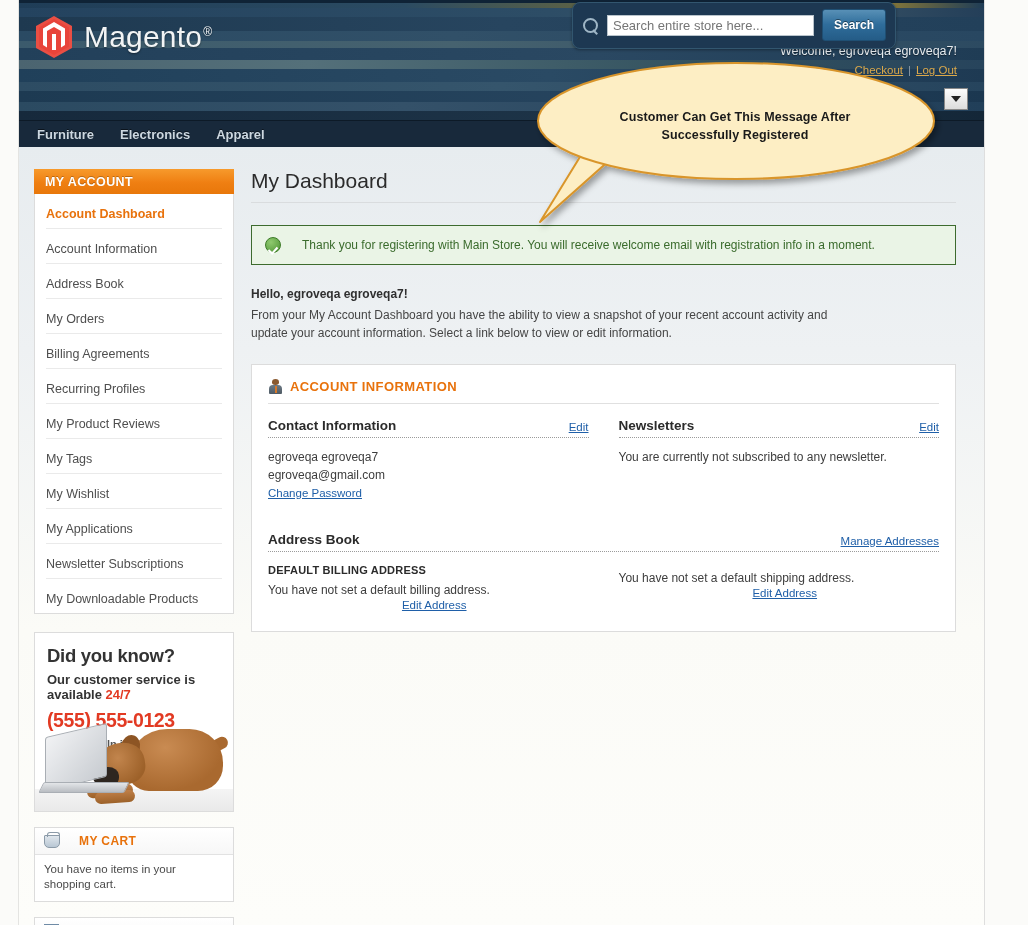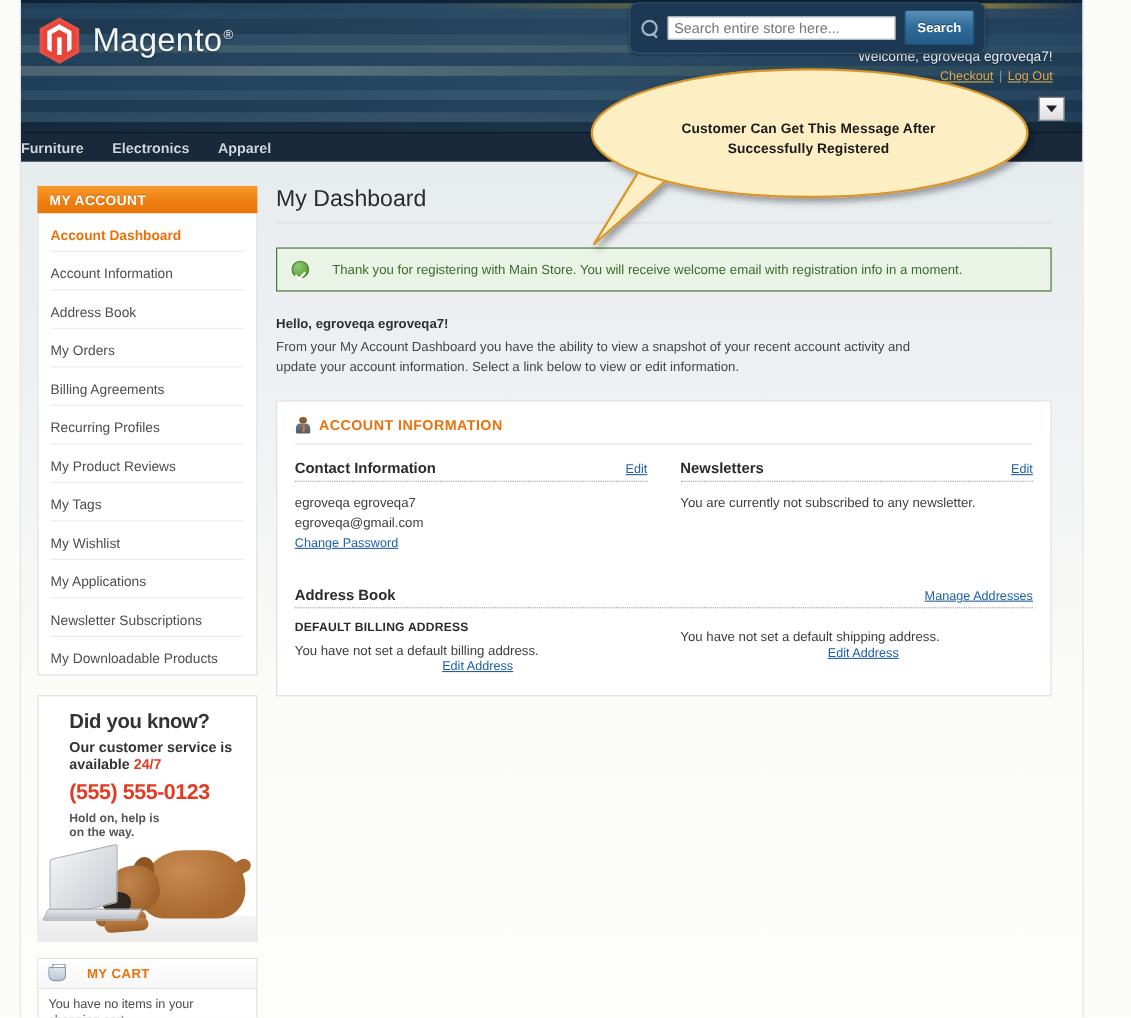--- a/index.html
+++ b/index.html
@@ -107,21 +107,21 @@
   }
   #lang-select .caret {
     width:0;height:0;border-left:5px solid transparent;
     border-right:5px solid transparent;border-top:6px solid #222;
   }
 
   
   #nav {
     height:27px; background:#18293b;
     border-top:1px solid #0d1a27;
-    display:flex; align-items:center; gap:26px;
+    display:flex; align-items:center; padding-left:18px; gap:26px;
     position:relative; z-index:4;
   }
   #nav a {
     color:#ccd7e0; font-size:13px; font-weight:bold;
     text-decoration:none; font-family:"Liberation Sans", sans-serif;
     text-shadow:0 -1px 0 rgba(0,0,0,.5);
   }
 
   
   #main-wrap {
@@ -147,21 +147,21 @@
   .acct-list li {
     list-style:none; border-bottom:1px solid #eaeaea;
     padding:13px 0 7px 0; font-size:12.5px; color:#4e4e4e;
   }
   .acct-list li:last-child { border-bottom:none; }
   .acct-list li.active { color:#e8720c; font-weight:bold; }
   .acct-list { margin:0; }
 
   .promo {
     margin-top:18px; background:#fff; border:1px solid #dcdcdc;
-    padding:12px 12px 0 28px; position:relative; height:224px; overflow:hidden;
+    padding:12px 12px 0 12px; position:relative; height:180px; overflow:hidden;
   }
   .promo-t1 { font-size:18.5px; font-weight:bold; color:#333; letter-spacing:-.3px; }
   .promo-t2 { font-size:13px; font-weight:bold; color:#333; margin-top:5px; line-height:15px; }
   .promo-t2 em { font-style:normal; color:#e23a23; }
   .promo-phone { font-size:19.5px; font-weight:bold; color:#e23a23; margin-top:7px; letter-spacing:-.4px; }
   .promo-t3 { font-size:11px; color:#555; margin-top:6px; line-height:13px; font-weight:bold; }
 
   .dog-scene { position:absolute; left:0; right:0; bottom:0; height:118px; }
   .laptop-base {
     position:absolute; left:6px; bottom:18px; width:86px; height:11px;

